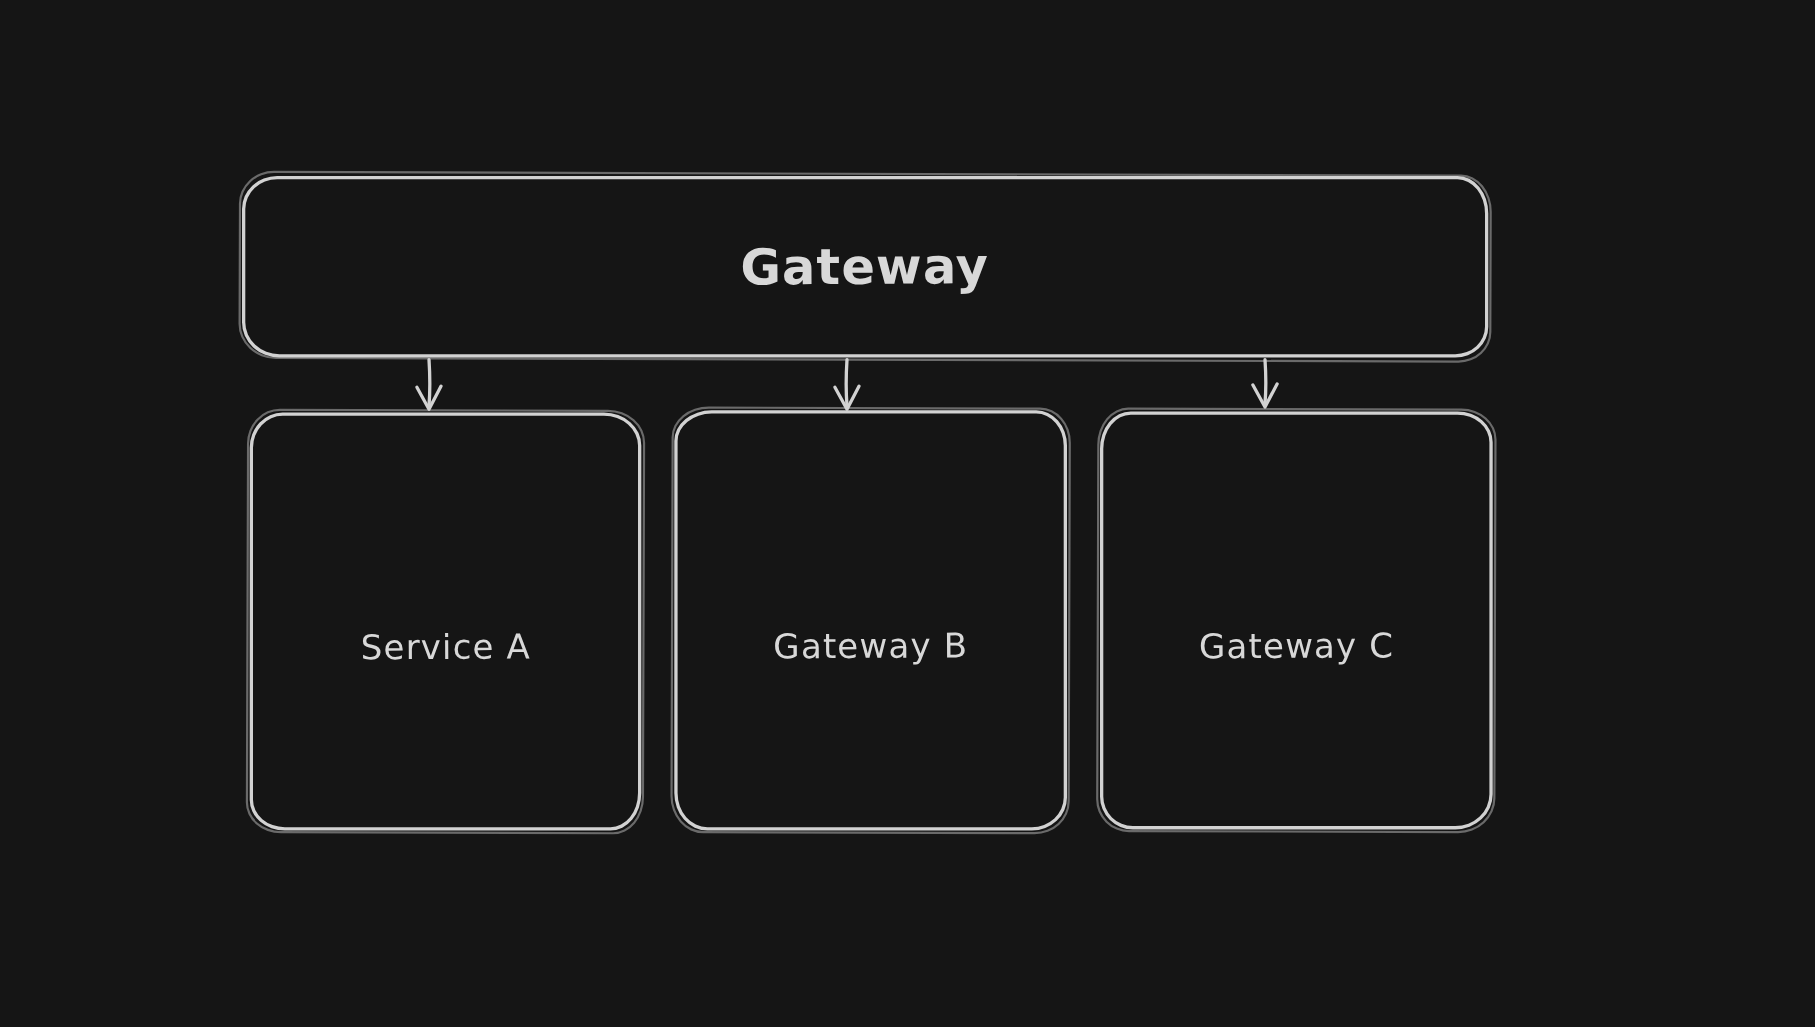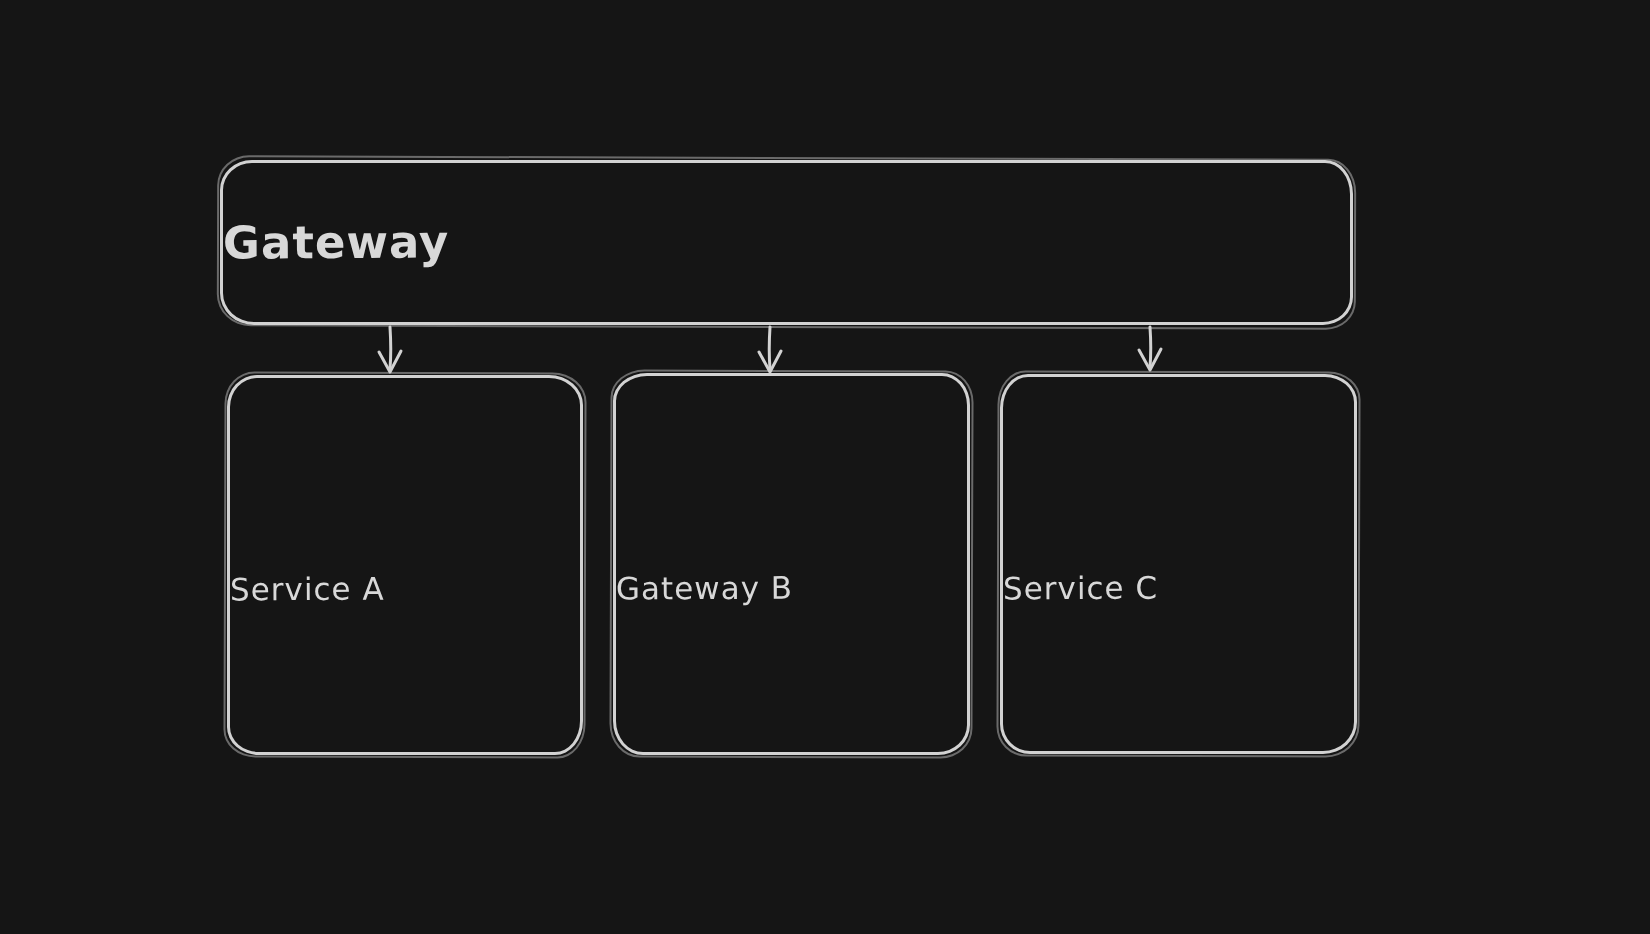--- a/index.html
+++ b/index.html
@@ -19,20 +19,21 @@
     width:1650px;height:934px;
     background:var(--bg);
   }
   
   .node{
     position:absolute;
     border:3px solid var(--stroke);
     background:transparent;
     display:flex;
     align-items:center;
+    justify-content:center;
   }
   
   .node::before{
     content:"";
     position:absolute;
     inset:-6px;
     border:2px solid rgba(210,210,210,.45);
     border-radius:inherit;
     transform:rotate(.18deg);
     pointer-events:none;
@@ -106,16 +107,16 @@
 
   <div class="node service svc-a">
     <span class="node-label">Service A</span>
   </div>
 
   <div class="node service svc-b">
     <span class="node-label">Gateway B</span>
   </div>
 
   <div class="node service svc-c">
-    <span class="node-label">Service C</span>
+    <span class="node-label">Gateway C</span>
   </div>
 
 </div>
 
 </body></html>

